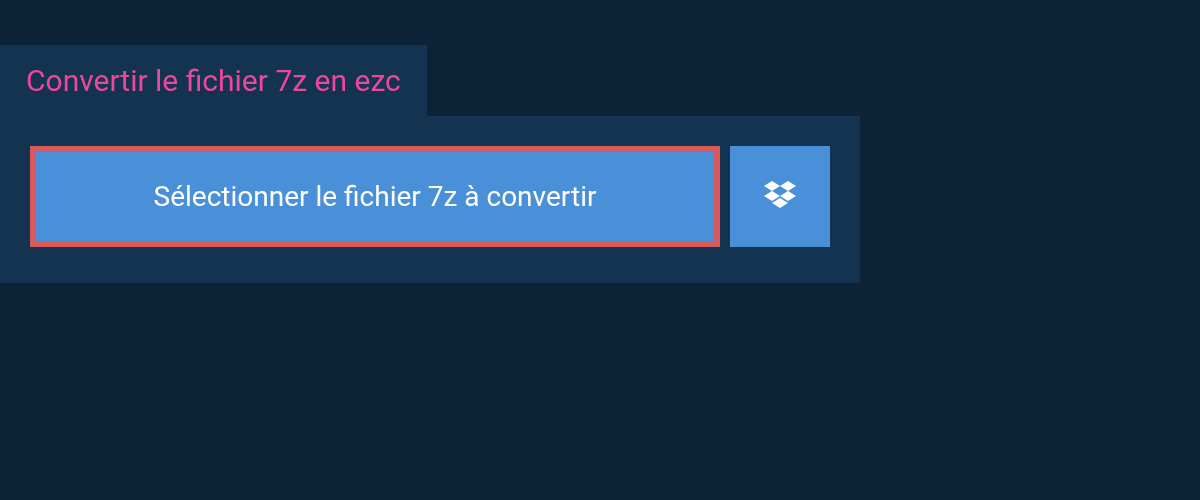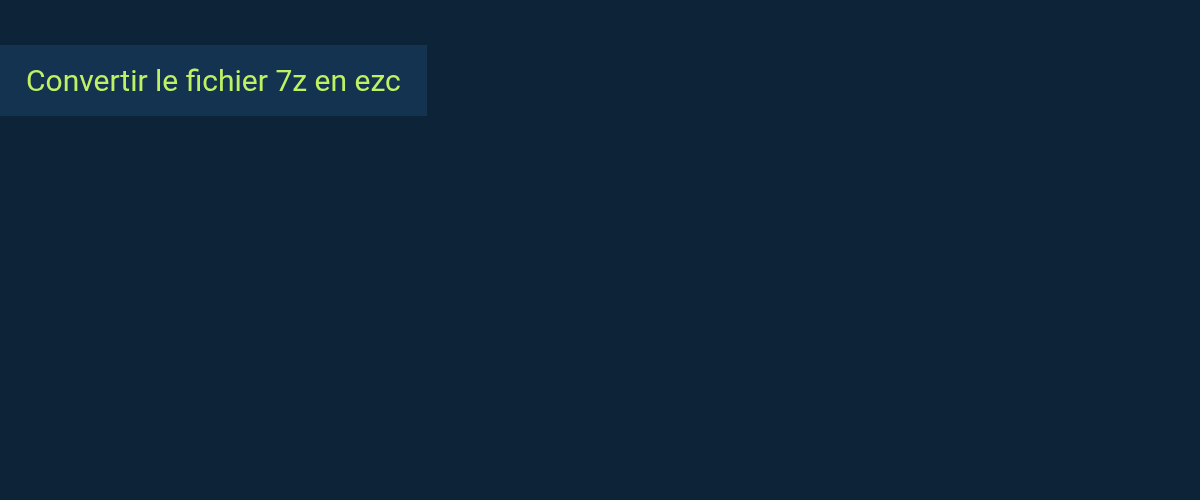--- a/index.html
+++ b/index.html
@@ -12,21 +12,21 @@
       font-family: -apple-system, BlinkMacSystemFont, "Segoe UI", Roboto, Helvetica, Arial, sans-serif;
       width: 1200px;
       height: 500px;
       overflow: hidden;
     }
     .container {
       padding-top: 45px;
     }
     .tab-header {
       background-color: #143351;
-      color: #bef264;
+      color: #ec4899;
       font-size: 30px;
       font-weight: 400;
       padding: 18px 26px;
       display: inline-block;
     }
     .panel {
       background-color: #143351;
       padding: 30px 30px 36px 30px;
       width: 860px;
     }
@@ -61,13 +61,29 @@
       width: 40px;
       height: 40px;
       fill: #ffffff;
     }
   </style>
 </head>
 <body>
 
 <div class="container">
   <div class="tab-header">Convertir le fichier 7z en ezc</div>
+  <div class="panel">
+    <div class="button-row">
+      <div class="select-file-button">
+        <span>Sélectionner le fichier 7z à convertir</span>
+      </div>
+      <div class="dropbox-button">
+        <svg class="dropbox-icon" viewBox="0 0 40 40">
+          <polygon points="12,4 20,9 12,14 4,9"></polygon>
+          <polygon points="28,4 36,9 28,14 20,9"></polygon>
+          <polygon points="12,14 20,19 12,24 4,19"></polygon>
+          <polygon points="28,14 36,19 28,24 20,19"></polygon>
+          <polygon points="20,21 28,26 20,31 12,26"></polygon>
+        </svg>
+      </div>
+    </div>
+  </div>
 </div>
 
 </body></html>

